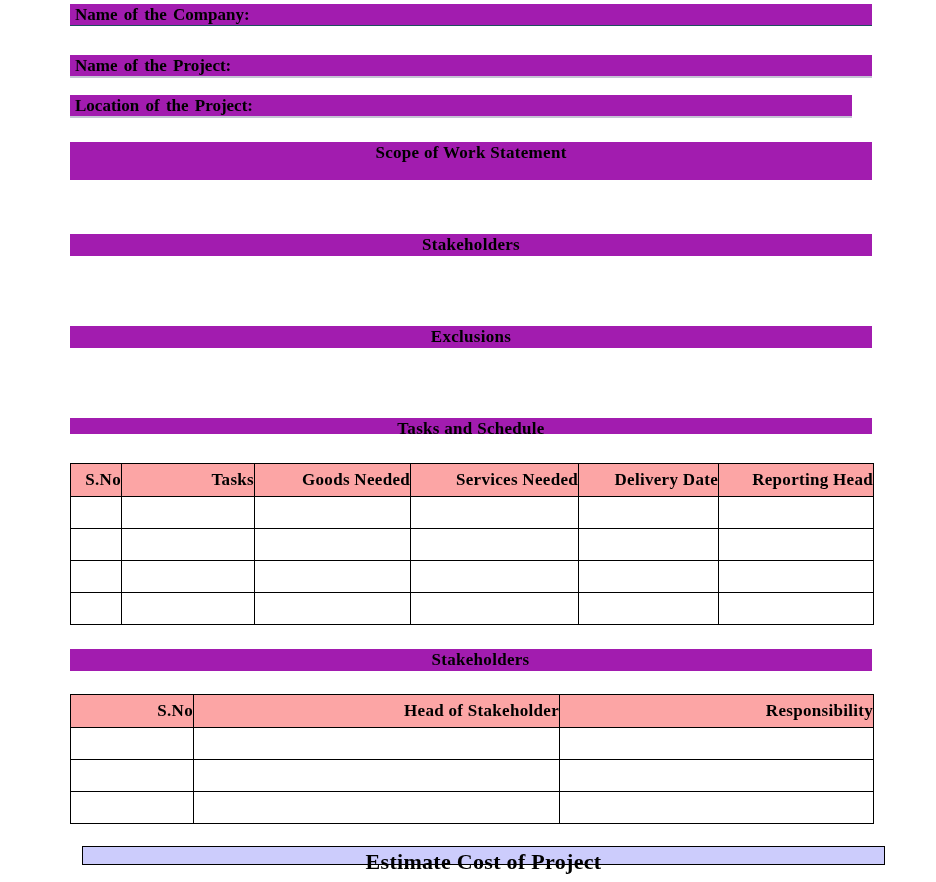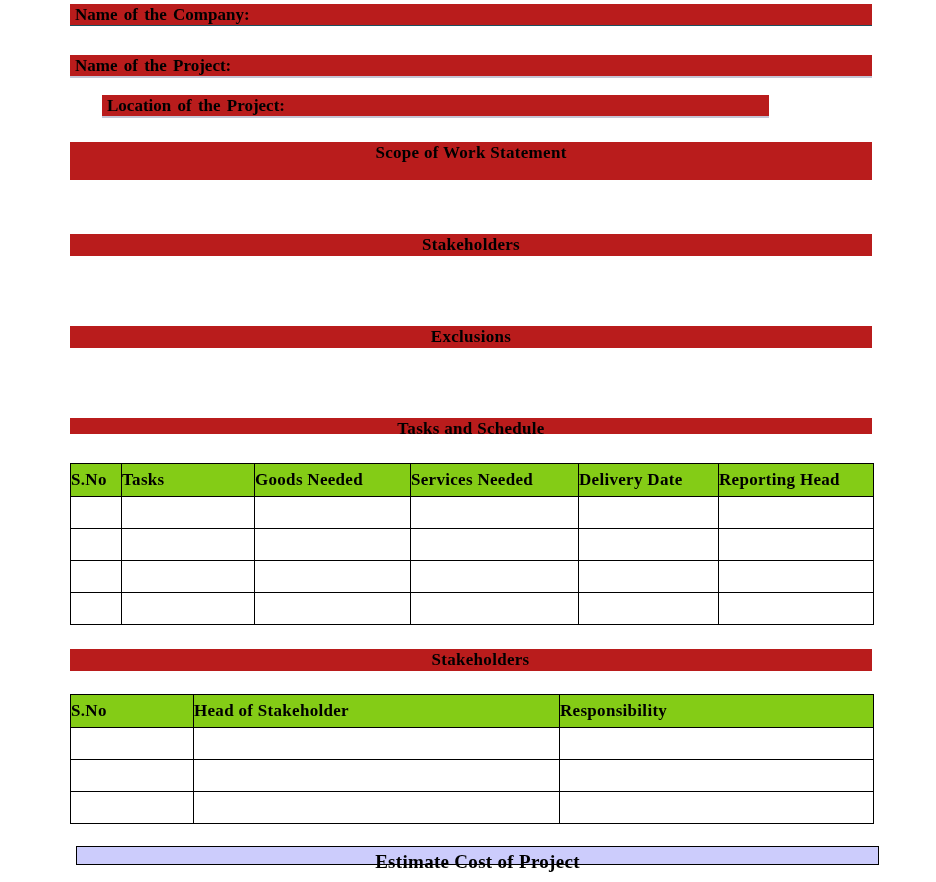--- a/index.html
+++ b/index.html
@@ -1,39 +1,39 @@
 <!DOCTYPE html>
 <html><head>
 <meta charset="utf-8">
 <style>
   html, body { margin:0; padding:0; background:#ffffff; }
   body { width:936px; height:882px; position:relative; overflow:hidden;
          font-family:"Liberation Serif","DejaVu Serif",serif; color:#000; }
-  .bar { position:absolute; left:70px; width:802px; background:#b91c1c;
+  .bar { position:absolute; left:70px; width:802px; background:#a21caf;
          font-weight:bold; font-size:17px; line-height:22px; box-sizing:border-box; }
   .bar.label { padding-left:5px; word-spacing:2px; }
   .bar.center { text-align:center; letter-spacing:0.3px; }
   #b-company { top:4px; height:22px; border-bottom:1px solid #1d4f5e; }
   #b-project { top:55px; height:23px; border-bottom:2px solid #c4c4d4; }
-  #b-location { top:95px; height:23px; width:667px; border-bottom:2px solid #c4c4d4;margin-left:32px; }
+  #b-location { top:95px; height:23px; width:782px; border-bottom:2px solid #c4c4d4; }
   #b-scope { top:142px; height:38px; }
   #b-deliv { top:234px; height:22px; }
   #b-excl { top:326px; height:22px; }
   #b-tasks { top:418px; height:16px; }
   #b-stake { top:649px; height:22px;padding-left:19px; }
   table { position:absolute; left:70px; width:803px; border-collapse:collapse;
           table-layout:fixed; }
   td, th { border:1px solid #000; padding:0; font-size:17px; }
-  th { background:#84cc16; font-weight:bold; text-align:left; height:32px; letter-spacing:0.3px; }
+  th { background:#fca5a5; font-weight:bold; text-align:right; height:32px; letter-spacing:0.3px; }
   td { height:31px; }
   #tasks-table { top:463px; }
   #stake-table { top:694px; }
-  #estimate { position:absolute; left:76px; top:846px; width:803px; height:19px;
+  #estimate { position:absolute; left:82px; top:846px; width:803px; height:19px;
               box-sizing:border-box; border:1px solid #000; background:#ccccfc;
-              text-align:center; font-weight:bold; font-size:19px; line-height:30px; letter-spacing:0.3px; }
+              text-align:center; font-weight:bold; font-size:22px; line-height:30px; letter-spacing:0.3px; }
 </style>
 </head>
 <body>
 
 <div class="bar label" id="b-company">
   <span>Name of the Company:</span>
 </div>
 <div class="bar label" id="b-project">
   <span>Name of the Project:</span>
 </div>

